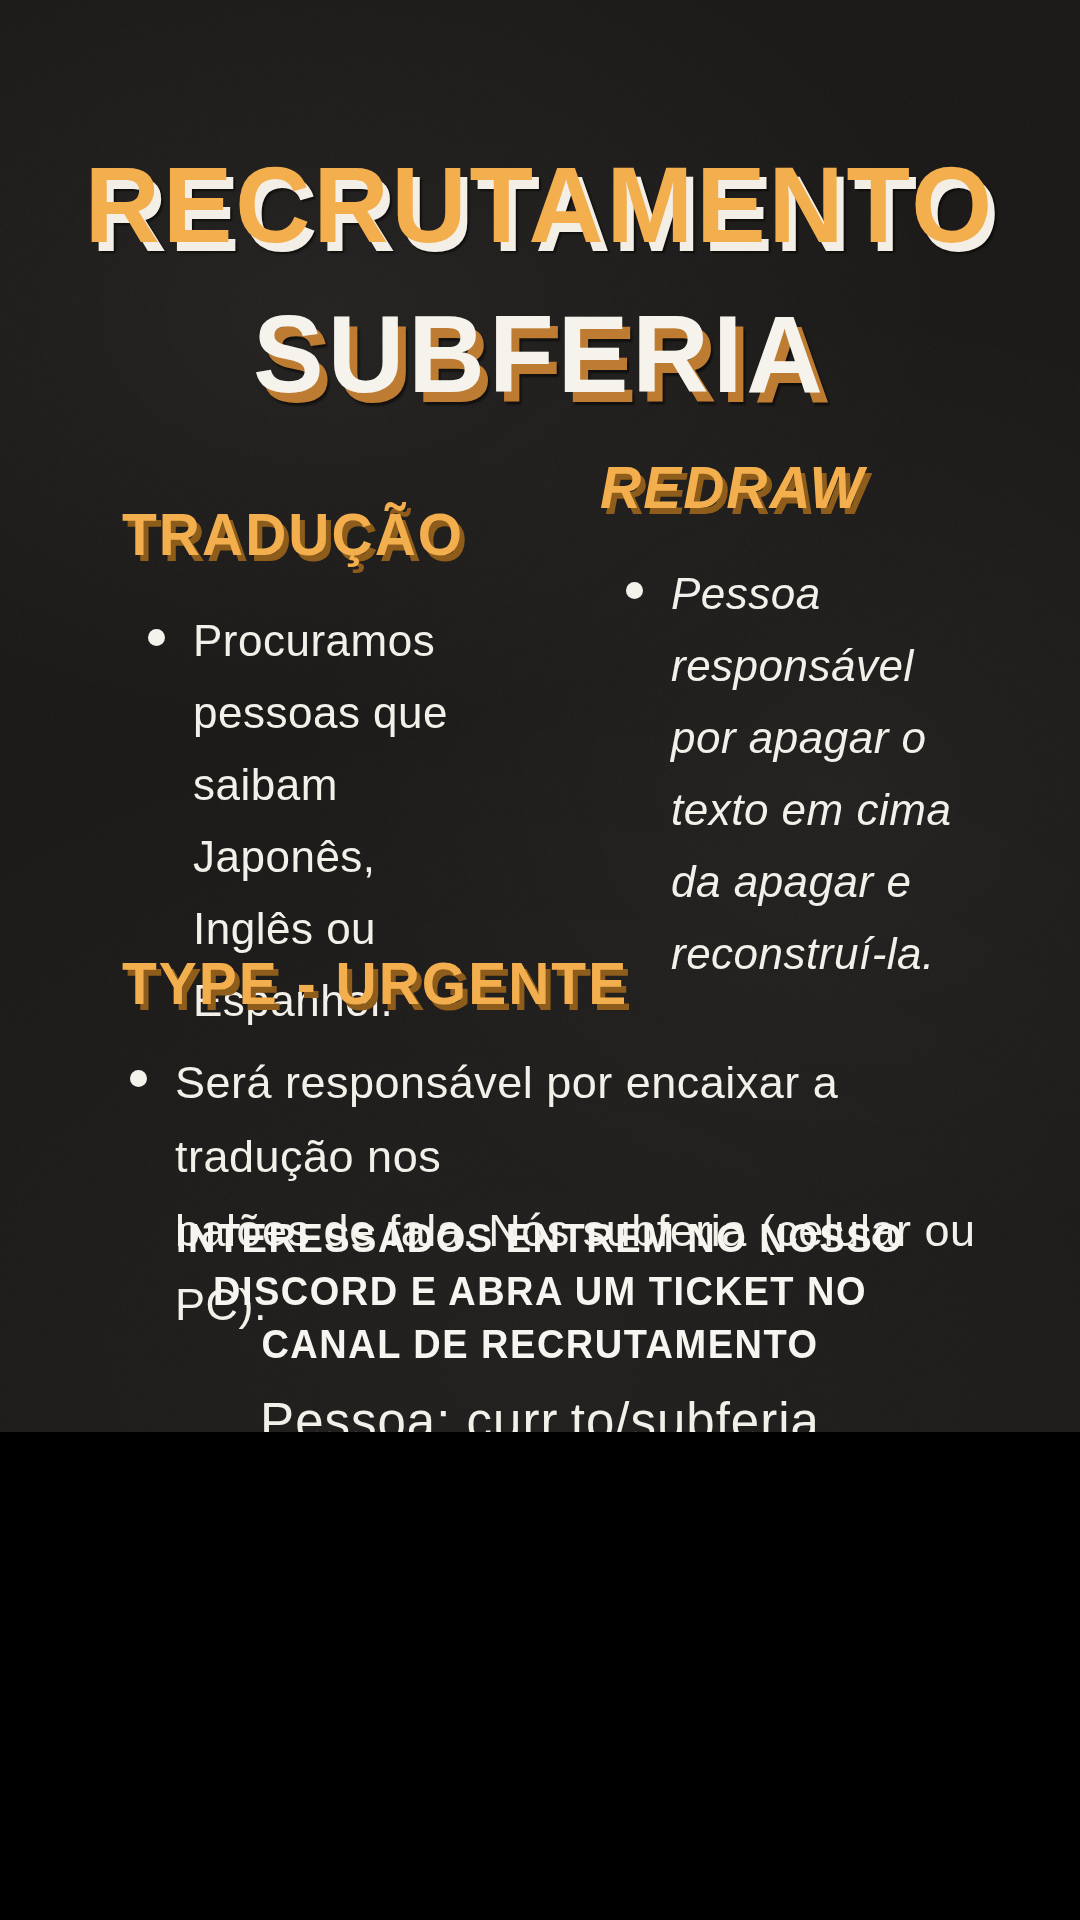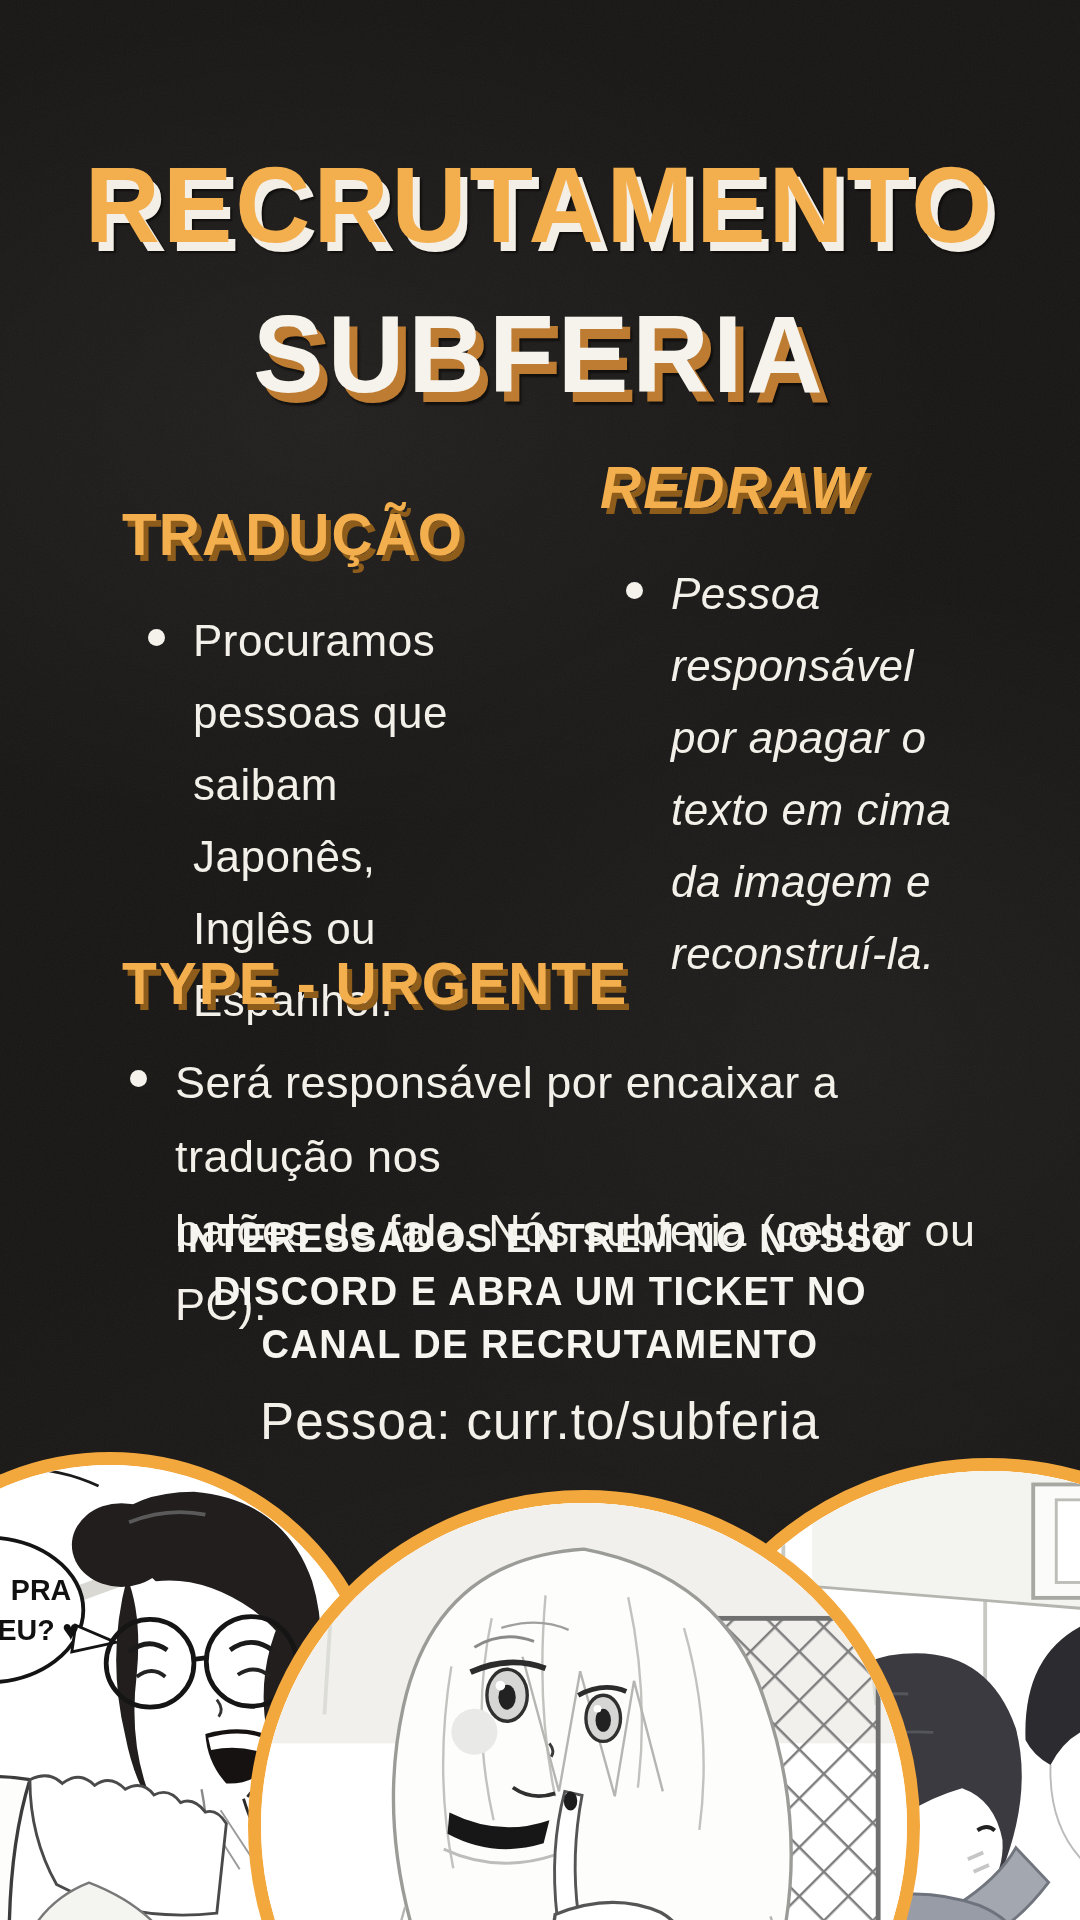--- a/index.html
+++ b/index.html
@@ -1,17 +1,17 @@
 <!DOCTYPE html>
 <html><head>
 <meta charset="utf-8">
 <style>
   html,body{margin:0;padding:0;background:#000;}
   .poster{
-    position:relative;width:1080px;height:1920px;overflow:hidden;
+    position:relative;width:1080px;height:1432px;overflow:hidden;
     background:
       radial-gradient(ellipse 900px 600px at 30% 22%, rgba(255,255,255,0.045), rgba(0,0,0,0) 70%),
       radial-gradient(ellipse 800px 700px at 78% 55%, rgba(255,255,255,0.035), rgba(0,0,0,0) 70%),
       radial-gradient(ellipse 1200px 900px at 50% 95%, rgba(255,255,255,0.03), rgba(0,0,0,0) 75%),
       #181614;
     font-family:"Liberation Sans", sans-serif;
     color:#f3f0e9;
   }
   .noise{position:absolute;inset:0;z-index:1;pointer-events:none;opacity:.5;}
   .layer{position:absolute;z-index:2;}
@@ -108,21 +108,21 @@
 
   <div class="layer col col-right">
     <div class="h2">REDRAW</div>
     <div class="bullet-list">
       <span class="bullet-dot"></span>
       <div class="lines">
         <div>Pessoa</div>
         <div>responsável</div>
         <div>por apagar o</div>
         <div>texto em cima</div>
-        <div>da imagem e</div>
+        <div>da apagar e</div>
         <div>reconstruí-la.</div>
       </div>
     </div>
   </div>
 
   <div class="layer h2 type-heading">TYPE - URGENTE</div>
   <div class="layer type-list">
     <div class="bullet-list" style="padding-left:8px;margin-top:0;justify-content:flex-end;">
       <span class="bullet-dot"></span>
       <div class="lines">

